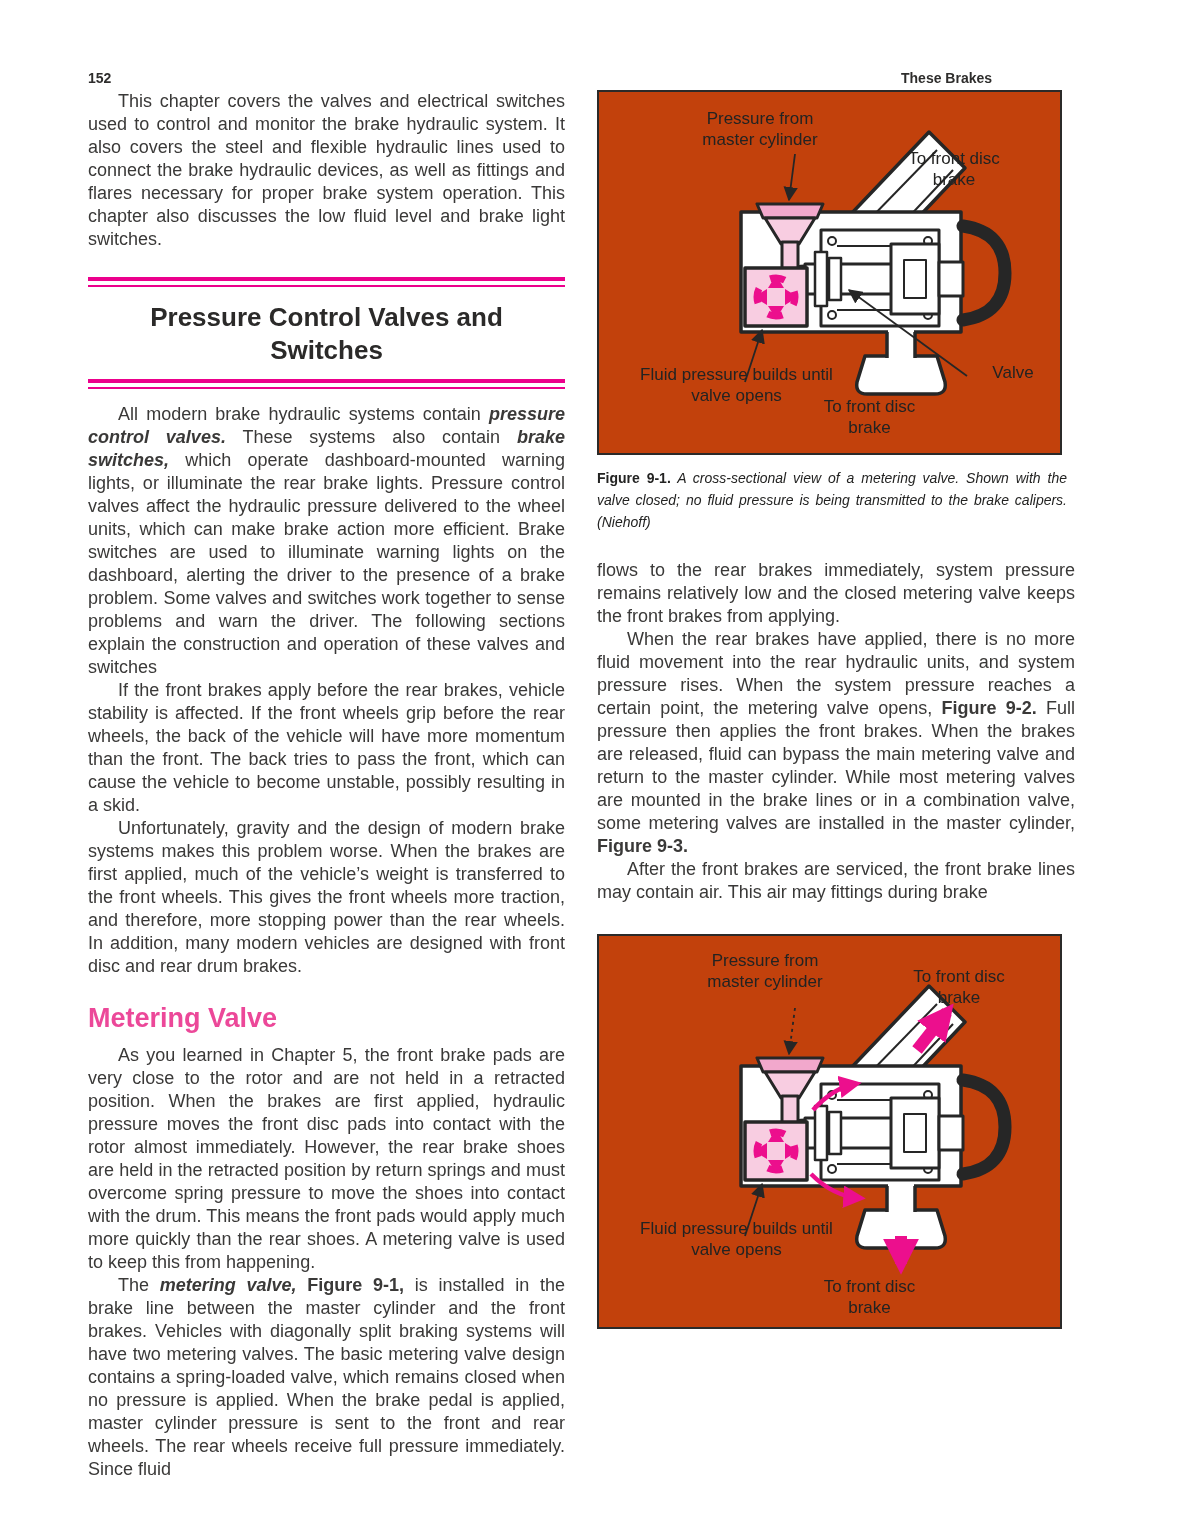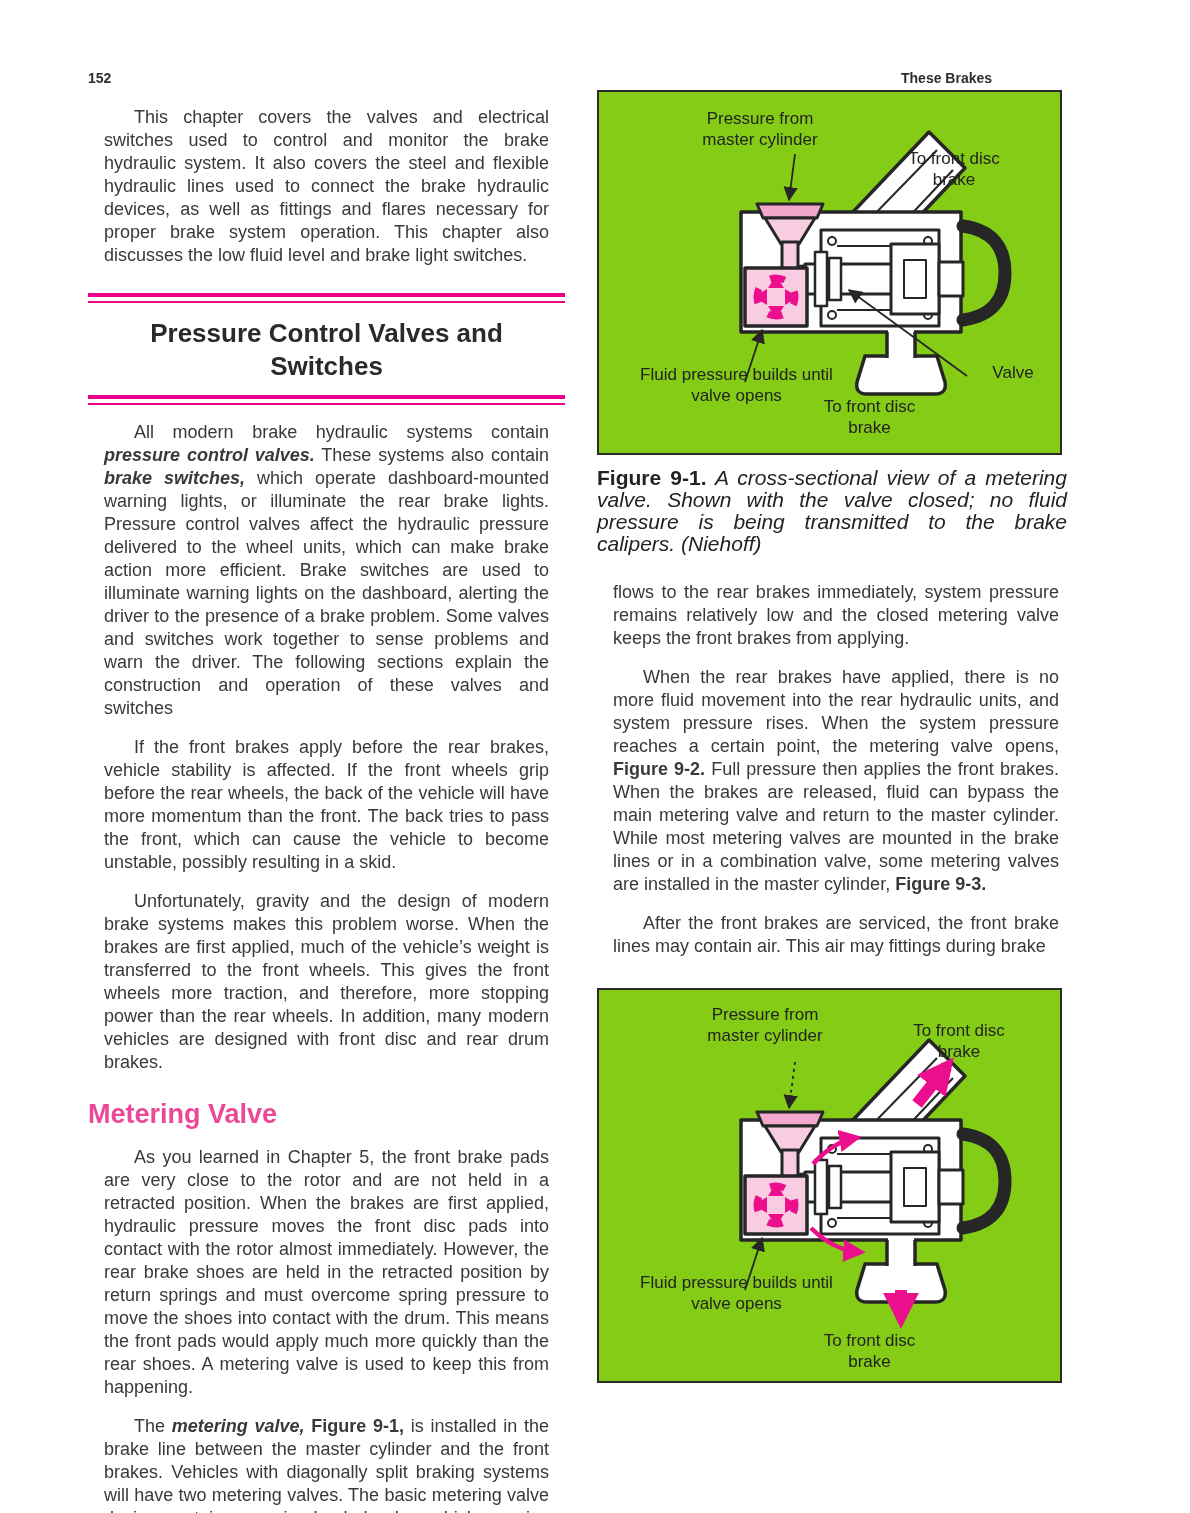--- a/index.html
+++ b/index.html
@@ -11,52 +11,52 @@
   .runhead{position:absolute;top:42px;font-size:14px;font-weight:bold;color:#2e2d2c;margin-top:28px;}
   #page-num{left:88px;}
   #book-title{left:901px;}
 
   .col{position:absolute;top:90px;}
   #left-col{left:88px;width:477px;}
   #right-col{left:597px;width:478px;}
 
   .para{
     font-size:18px;line-height:23px;text-align:justify;
-    text-indent:30px;margin:16px;color:#3a3938;
+    text-indent:30px;margin:0;color:#3a3938;
   }
   .para.noindent{text-indent:0;}
   .seg-b{font-weight:bold;}
   .seg-i{font-style:italic;}
   .seg-bi{font-weight:bold;font-style:italic;}
 
   .section-head{margin:26px 0 14px 0;}
   .double-rule{height:4px;border-top:4px solid #ec008c;border-bottom:2px solid #ec008c;}
   .section-title{
     text-align:center;font-size:26px;font-weight:bold;line-height:33px;
     padding:14px 40px 12px 40px;color:#2b2a29;
   }
   .sub-head{
     font-size:27px;font-weight:bold;color:#ec4899;
     margin:24px 0 10px 0;line-height:32px;
   }
 
   .figure-box{
-    position:relative;width:465px;background:#84cc16;
+    position:relative;width:465px;background:#c2410c;
     border:2px solid #2b2a29;box-sizing:border-box;
   }
   #fig1-box{height:365px;}
   #fig2-box{height:395px;margin-top:30px;}
   .valve-svg{position:absolute;left:0;top:0;}
 
   .fig-label{
     position:absolute;font-size:17px;line-height:21px;
     text-align:center;color:#232322;
   }
   .fig-caption{
-    font-size:21px;line-height:22px;text-align:justify;
+    font-size:14px;line-height:22px;text-align:justify;
     margin:12px 8px 0 0;color:#232322;
   }
   #right-body{margin-top:26px;}
 </style>
 </head>
 <body>
 
 <div class="runhead" id="page-num">152</div>
 <div class="runhead" id="book-title">These Brakes</div>
 

